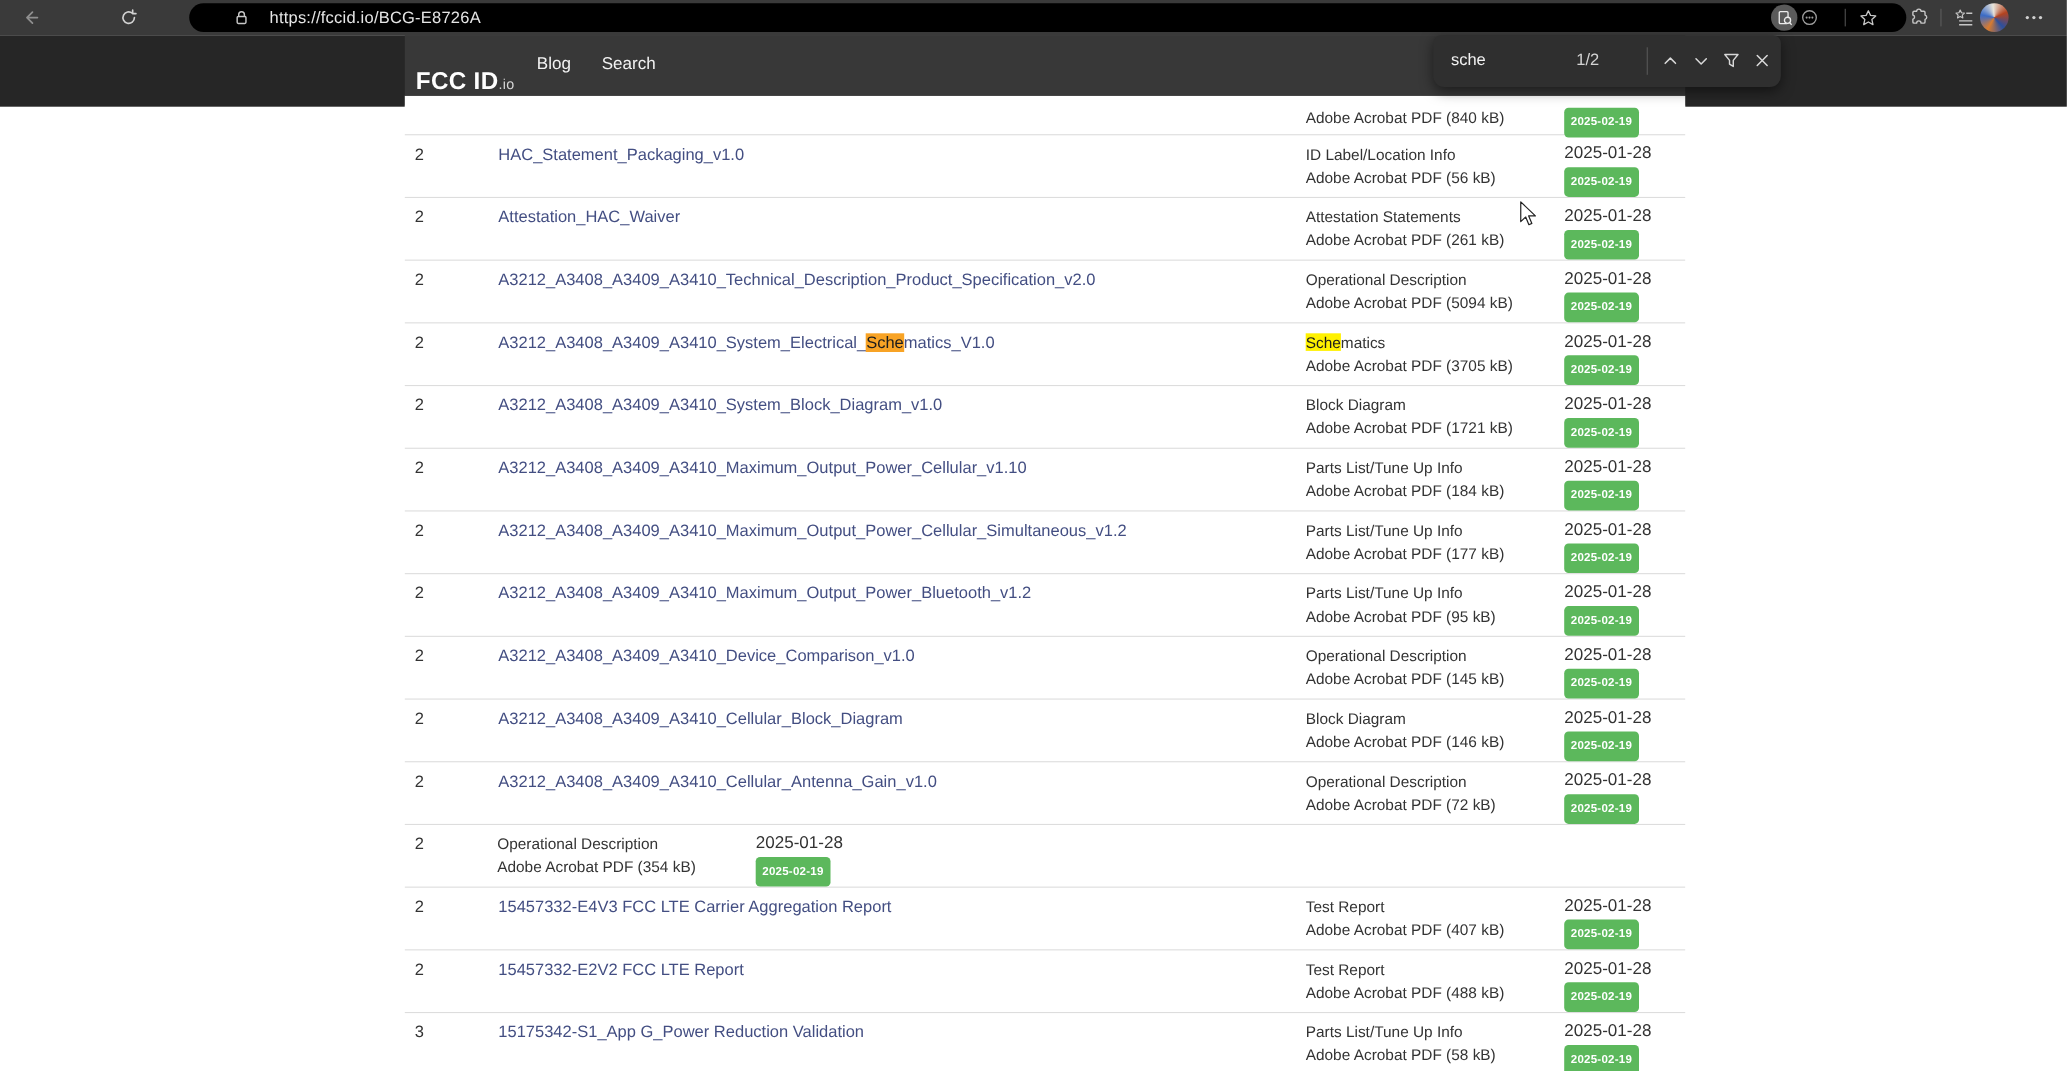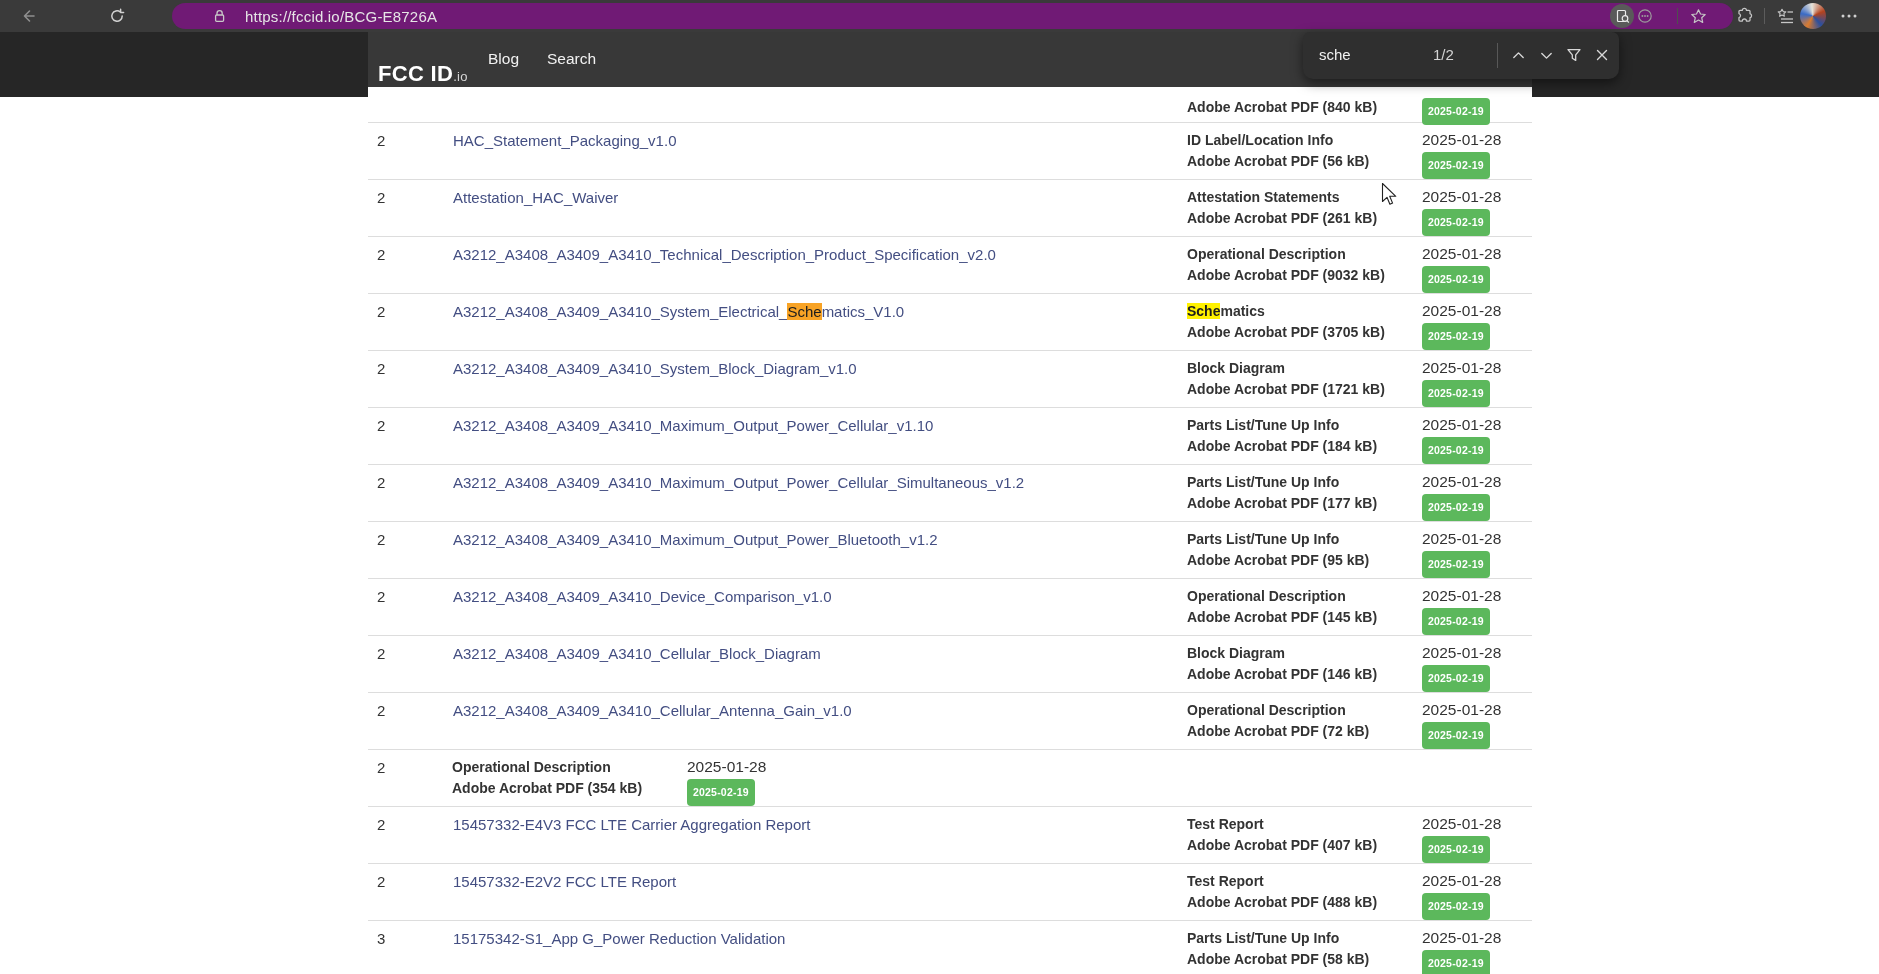--- a/index.html
+++ b/index.html
@@ -4,21 +4,21 @@
 <style>
   html,body{margin:0;padding:0;}
   body{
     width:1879px;height:974px;position:relative;overflow:hidden;
     background:#ffffff;font-family:"Liberation Sans",sans-serif;
     -webkit-font-smoothing:antialiased;
   }
   
   .chrome{position:absolute;left:0;top:0;width:1879px;height:32px;background:#3a3a3a;z-index:60;}
   .chrome .nav-ico{position:absolute;top:8px;width:16px;height:16px;}
-  .url-pill{position:absolute;left:172px;top:3px;width:1561px;height:26px;background:#701a75;border-radius:13px;}
+  .url-pill{position:absolute;left:172px;top:3px;width:1561px;height:26px;background:#000000;border-radius:13px;}
   .url-pill .lock{position:absolute;left:41px;top:6px;}
   .url-text{position:absolute;left:73px;top:5px;font-size:15px;color:#e6e6e6;white-space:nowrap;letter-spacing:.2px;}
   .pill-ico{position:absolute;top:1px;width:24px;height:24px;display:flex;align-items:center;justify-content:center;border-radius:50%;}
   .pill-ico.active{background:#5a5a5a;}
   .chrome .vdiv{position:absolute;top:8px;width:1px;height:16px;background:#5c5c5c;}
   .chrome-right-ico{position:absolute;top:7px;width:18px;height:18px;}
   .avatar{position:absolute;left:1800px;top:3px;width:26px;height:26px;border-radius:50%;
     background:conic-gradient(from 210deg,#d97b2f,#3a6bc6,#e8e4da,#b3431f,#2b4f9e,#d97b2f);}
   
   .site-band{position:absolute;left:0;top:32px;width:1879px;height:65px;background:#262626;z-index:1;}
@@ -37,21 +37,21 @@
   .find-counter{position:absolute;left:130px;top:14px;width:46px;text-align:left;font-size:15px;color:#d4d4d4;}
   .find-divider{position:absolute;left:194px;top:11px;width:1px;height:25px;background:#585858;}
   .find-btn{position:absolute;top:11px;width:24px;height:24px;display:flex;align-items:center;justify-content:center;cursor:pointer;}
   
   .content{position:absolute;left:368px;top:96px;width:1164px;z-index:2;background:#fff;}
   .t-row{display:flex;height:57px;box-sizing:border-box;border-bottom:1px solid #dddddd;}
   .t-row.partial{height:27px;}
   .c-num{width:77px;box-sizing:border-box;padding:9px 0 0 9px;font-size:15px;color:#333;}
   .c-title{width:735px;box-sizing:border-box;padding:9px 0 0 8px;font-size:15px;}
   .c-title a{color:#434e82;text-decoration:none;cursor:pointer;white-space:nowrap;}
-  .c-type{width:235px;box-sizing:border-box;padding:7px 0 0 7px;font-size:14px;color:#333;line-height:21px;font-weight:bold;}
+  .c-type{width:235px;box-sizing:border-box;padding:7px 0 0 7px;font-size:14px;color:#333;line-height:21px;}
   .c-date{width:117px;box-sizing:border-box;padding:6px 0 0 7px;font-size:15.5px;color:#333;line-height:21px;}
   .badge{display:inline-block;background:#5cb85c;color:#fff;font-size:10.5px;font-weight:bold;
     padding:3px 6px;border-radius:4px;letter-spacing:.2px;margin-top:2px;}
   .t-row.partial .c-type{padding-top:1px;}
   .t-row.partial .c-date{padding-top:0;}
   mark.hl-active{background:#f8a325;color:#1d1d1d;}
   mark.hl-match{background:#fff100;color:#1d1d1d;}
   
   .cursor{position:absolute;left:1381px;top:182px;z-index:99;pointer-events:none;}
   svg{display:block;}
@@ -194,21 +194,21 @@
     <div class="c-date">
       <div class="line1">2025-01-28</div>
       <div class="line2"><span class="badge">2025-02-19</span></div>
     </div>
   </div>
     <div class="t-row">
     <div class="c-num">2</div>
     <div class="c-title"><a><span>A3212_A3408_A3409_A3410_Technical_Description_Product_Specification_v2.0</span></a></div>
     <div class="c-type">
       <div class="line1"><span>Operational Description</span></div>
-      <div class="line2">Adobe Acrobat PDF (9032 kB)</div>
+      <div class="line2">Adobe Acrobat PDF (5094 kB)</div>
     </div>
     <div class="c-date">
       <div class="line1">2025-01-28</div>
       <div class="line2"><span class="badge">2025-02-19</span></div>
     </div>
   </div>
     <div class="t-row">
     <div class="c-num">2</div>
     <div class="c-title"><a><span>A3212_A3408_A3409_A3410_System_Electrical_</span><mark class="hl-active">Sche</mark><span>matics_V1.0</span></a></div>
     <div class="c-type">

